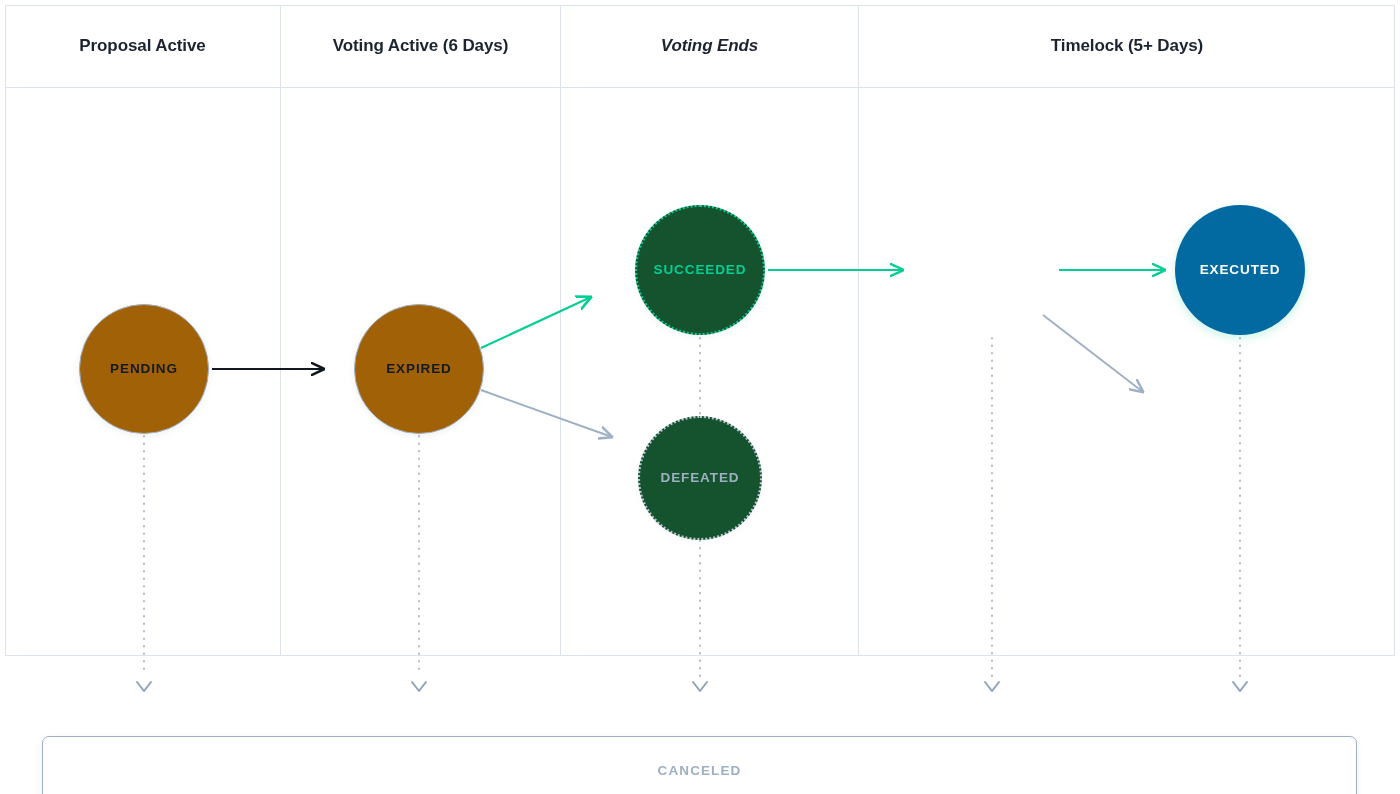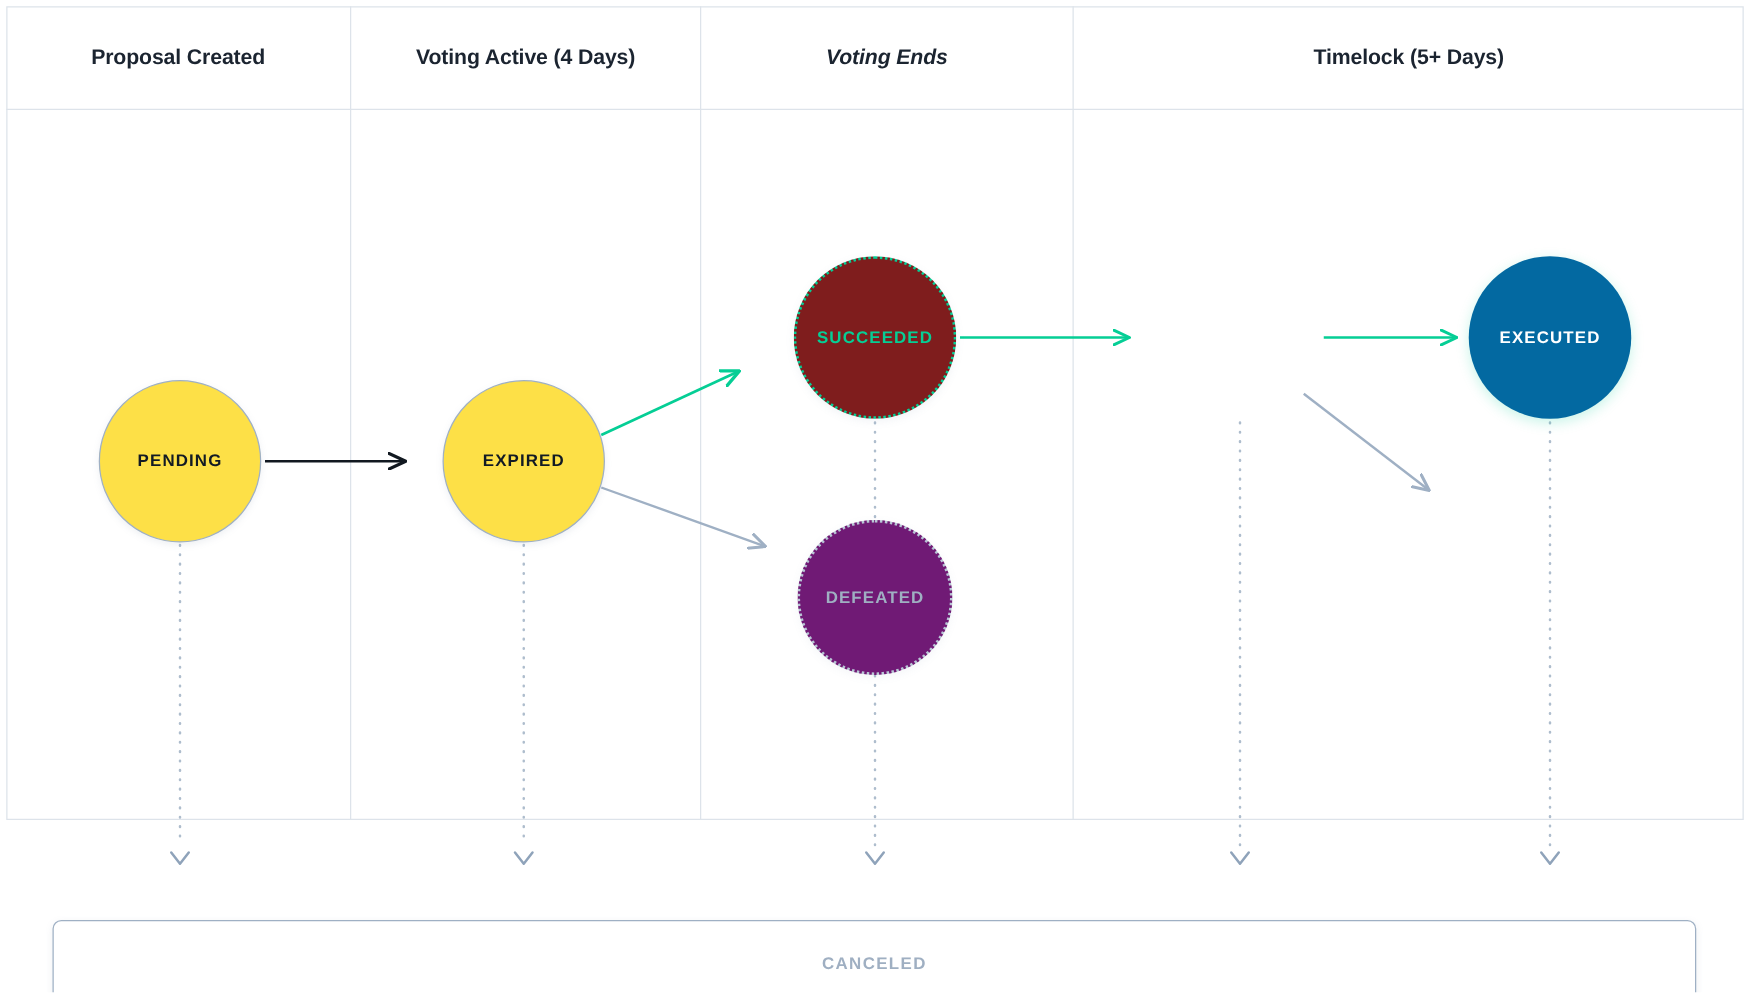--- a/index.html
+++ b/index.html
@@ -82,49 +82,49 @@
   }
   .node .node-label {
     font-size: 13.5px;
     font-weight: bold;
     letter-spacing: 0.9px;
     line-height: 1;
     white-space: nowrap;
   }
 
   .node.solid-slate {
-    background: #fde047;
+    background: #a16207;
     border: 1.6px solid #9fb0c4;
     box-shadow: 0 2px 6px rgba(120,140,165,0.13);
   }
   .node.solid-slate .node-label { color: #121a24; }
 
   .node.dotted-green {
-    background: #7f1d1d;
+    background: #14532d;
     border: 2.6px dotted #05ce95;
     box-shadow: 0 2px 7px rgba(120,140,165,0.10);
   }
   .node.dotted-green .node-label { color: #05ce95; }
 
   .node.solid-green {
     background: #fbfdfd;
     border: 2.2px solid #05ce95;
     box-shadow: 0 2px 7px rgba(120,140,165,0.12);
   }
   .node.solid-green .node-label { color: #05ce95; }
 
   .node.filled-green {
     background: #0369a1;
     border: none;
     box-shadow: 0 3px 10px rgba(3,205,150,0.22);
   }
   .node.filled-green .node-label { color: #ffffff; }
 
   .node.dotted-slate {
-    background: #701a75;
+    background: #14532d;
     border: 2.4px dotted #b9c6d6;
     box-shadow: 0 2px 7px rgba(120,140,165,0.08);
   }
   .node.dotted-slate .node-label { color: #9fafc2; }
 
   
   .canceled-bar {
     position: absolute;
     left: 42px;
     top: 736px;
@@ -150,22 +150,22 @@
 <body>
 
 <div id="stage">
 
   <div class="grid-frame"></div>
   <div class="header-sep"></div>
   <div class="col-div" style="left:280px"></div>
   <div class="col-div" style="left:560px"></div>
   <div class="col-div" style="left:858px"></div>
 
-  <div class="col-head" style="left:5px; width:275px;">Proposal Created</div>
-  <div class="col-head" style="left:281px; width:279px;">Voting Active (4 Days)</div>
+  <div class="col-head" style="left:5px; width:275px;">Proposal Active</div>
+  <div class="col-head" style="left:281px; width:279px;">Voting Active (6 Days)</div>
   <div class="col-head" style="left:561px; width:297px;font-style:italic;">Voting Ends</div>
   <div class="col-head" style="left:859px; width:536px;">Timelock (5+ Days)</div>
 
   <svg id="edges" viewBox="0 0 1400 794">
     <defs>
       <marker id="ah-dark" viewBox="0 0 10 10" refX="9" refY="5" markerWidth="7" markerHeight="7" orient="auto-start-reverse">
         <path d="M 0 0.6 L 9.4 5 L 0 9.4" fill="none" stroke="#111820" stroke-width="1.7" stroke-linecap="round" stroke-linejoin="round"></path>
       </marker>
       <marker id="ah-green" viewBox="0 0 10 10" refX="9" refY="5" markerWidth="7.5" markerHeight="7.5" orient="auto-start-reverse">
         <path d="M 0 0.6 L 9.4 5 L 0 9.4" fill="none" stroke="#05ce95" stroke-width="1.7" stroke-linecap="round" stroke-linejoin="round"></path>

